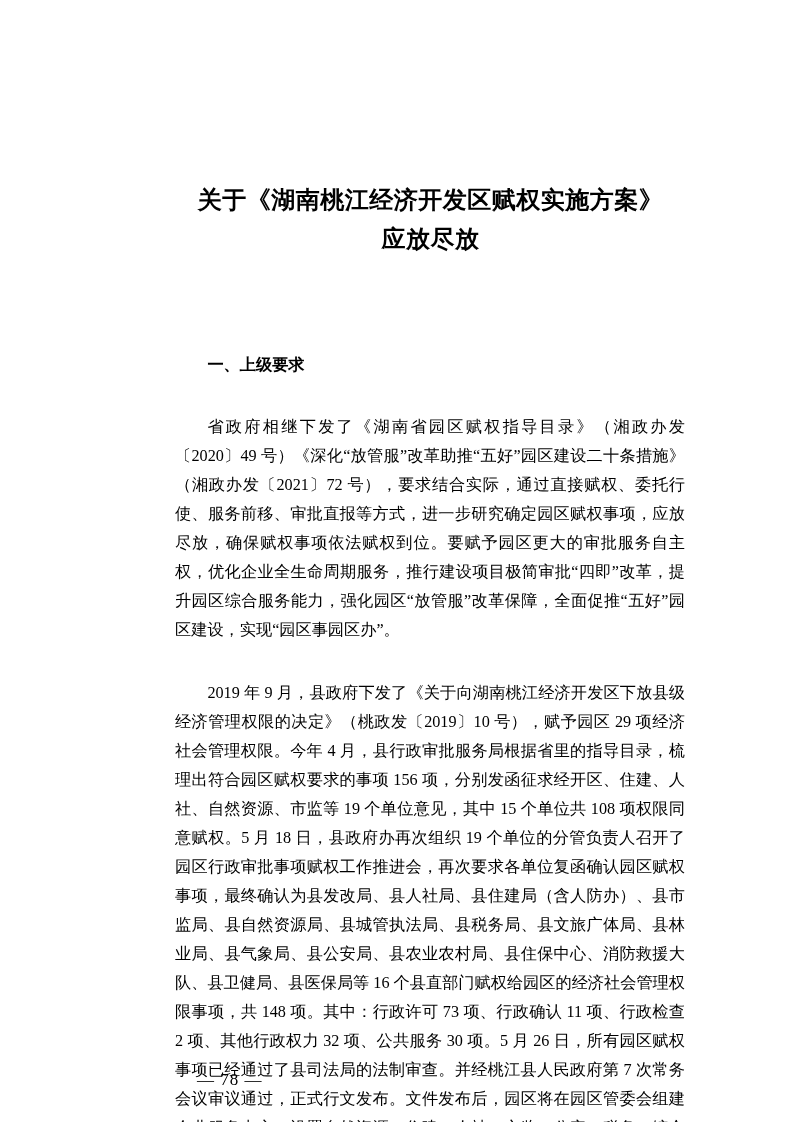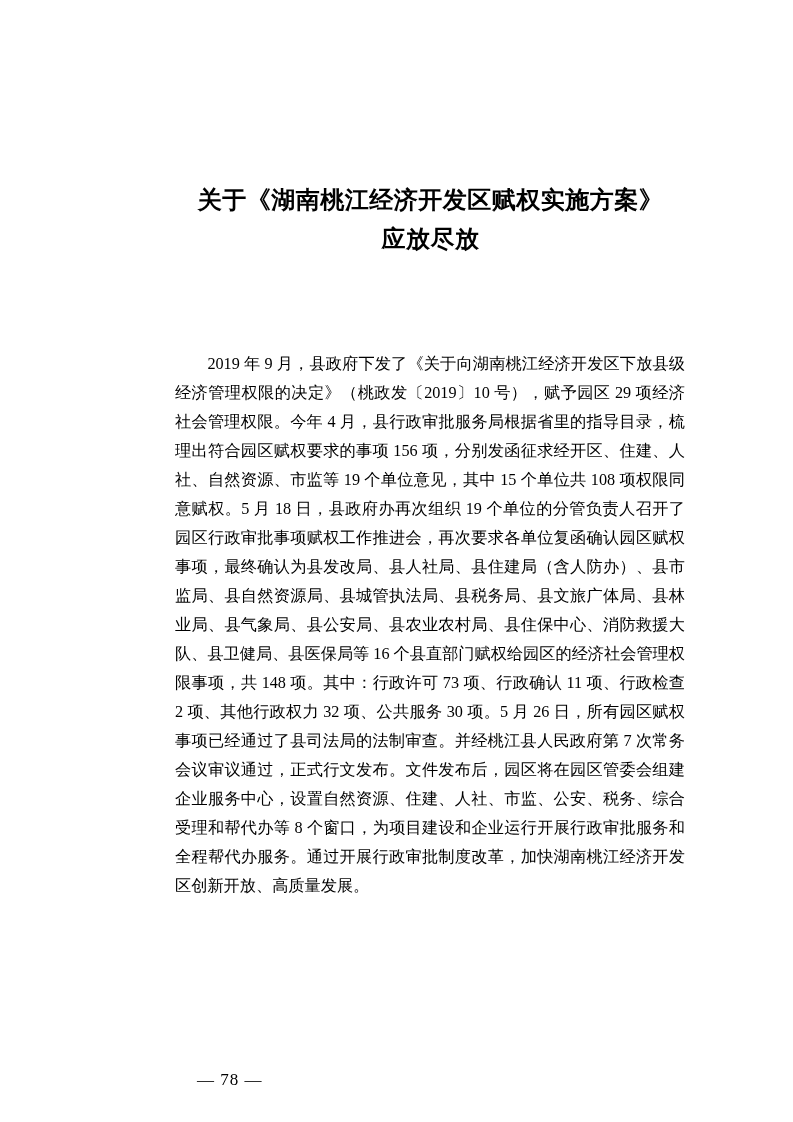--- a/index.html
+++ b/index.html
@@ -56,21 +56,23 @@
 
 <div class="page">
 
   <h1 class="doc-title">
     <span>关于《湖南桃江经济开发区赋权实施方案》</span><br>
     <span>应放尽放</span>
   </h1>
 
   <div class="content">
 
+    <h2 class="section-heading">一、上级要求</h2>
 
+    <p class="body-para">省政府相继下发了《湖南省园区赋权指导目录》（湘政办发〔2020〕49 号）《深化“放管服”改革助推“五好”园区建设二十条措施》（湘政办发〔2021〕72 号），要求结合实际，通过直接赋权、委托行使、服务前移、审批直报等方式，进一步研究确定园区赋权事项，应放尽放，确保赋权事项依法赋权到位。要赋予园区更大的审批服务自主权，优化企业全生命周期服务，推行建设项目极简审批“四即”改革，提升园区综合服务能力，强化园区“放管服”改革保障，全面促推“五好”园区建设，实现“园区事园区办”。</p>
 
 
     <p class="body-para">2019 年 9 月，县政府下发了《关于向湖南桃江经济开发区下放县级经济管理权限的决定》（桃政发〔2019〕10 号），赋予园区 29 项经济社会管理权限。今年 4 月，县行政审批服务局根据省里的指导目录，梳理出符合园区赋权要求的事项 156 项，分别发函征求经开区、住建、人社、自然资源、市监等 19 个单位意见，其中 15 个单位共 108 项权限同意赋权。5 月 18 日，县政府办再次组织 19 个单位的分管负责人召开了园区行政审批事项赋权工作推进会，再次要求各单位复函确认园区赋权事项，最终确认为县发改局、县人社局、县住建局（含人防办）、县市监局、县自然资源局、县城管执法局、县税务局、县文旅广体局、县林业局、县气象局、县公安局、县农业农村局、县住保中心、消防救援大队、县卫健局、县医保局等 16 个县直部门赋权给园区的经济社会管理权限事项，共 148 项。其中：行政许可 73 项、行政确认 11 项、行政检查 2 项、其他行政权力 32 项、公共服务 30 项。5 月 26 日，所有园区赋权事项已经通过了县司法局的法制审查。并经桃江县人民政府第 7 次常务会议审议通过，正式行文发布。文件发布后，园区将在园区管委会组建企业服务中心，设置自然资源、住建、人社、市监、公安、税务、综合受理和帮代办等 8 个窗口，为项目建设和企业运行开展行政审批服务和全程帮代办服务。通过开展行政审批制度改革，加快湖南桃江经济开发区创新开放、高质量发展。</p>
 
   </div>
 
   <div class="page-number">— 78 —</div>
 
 </div>
 

